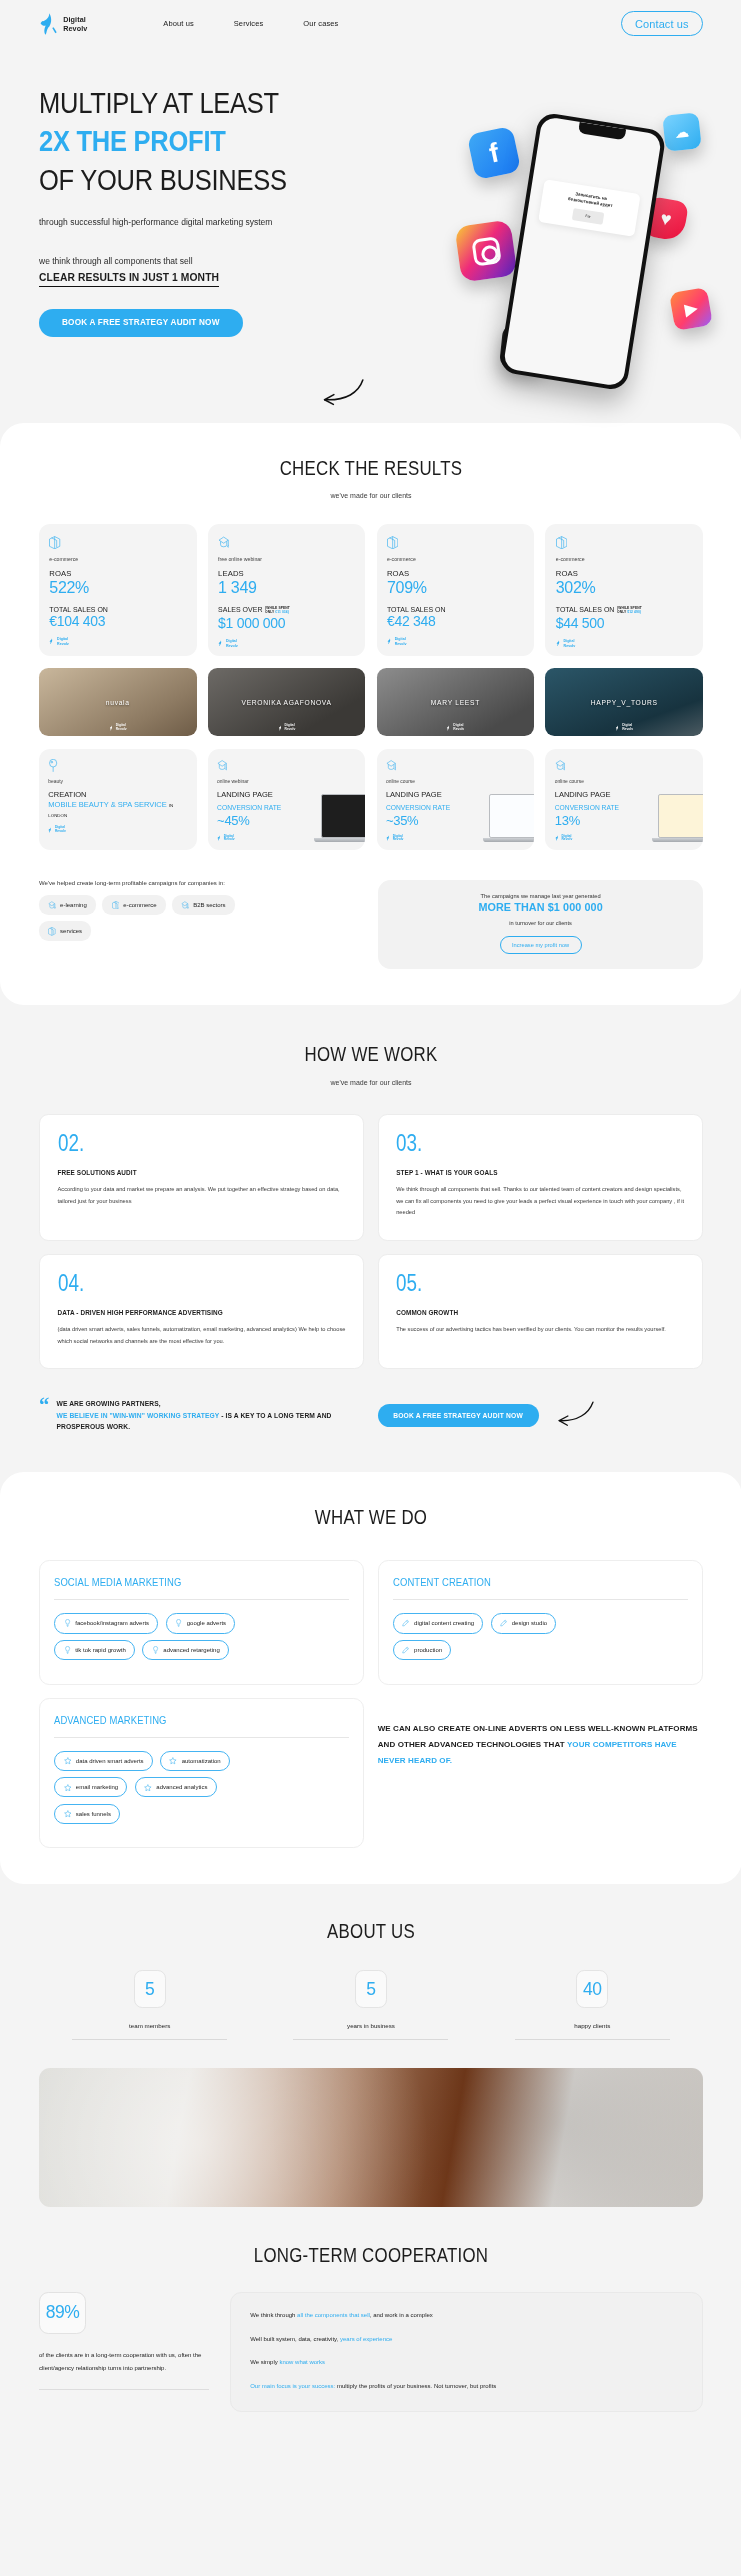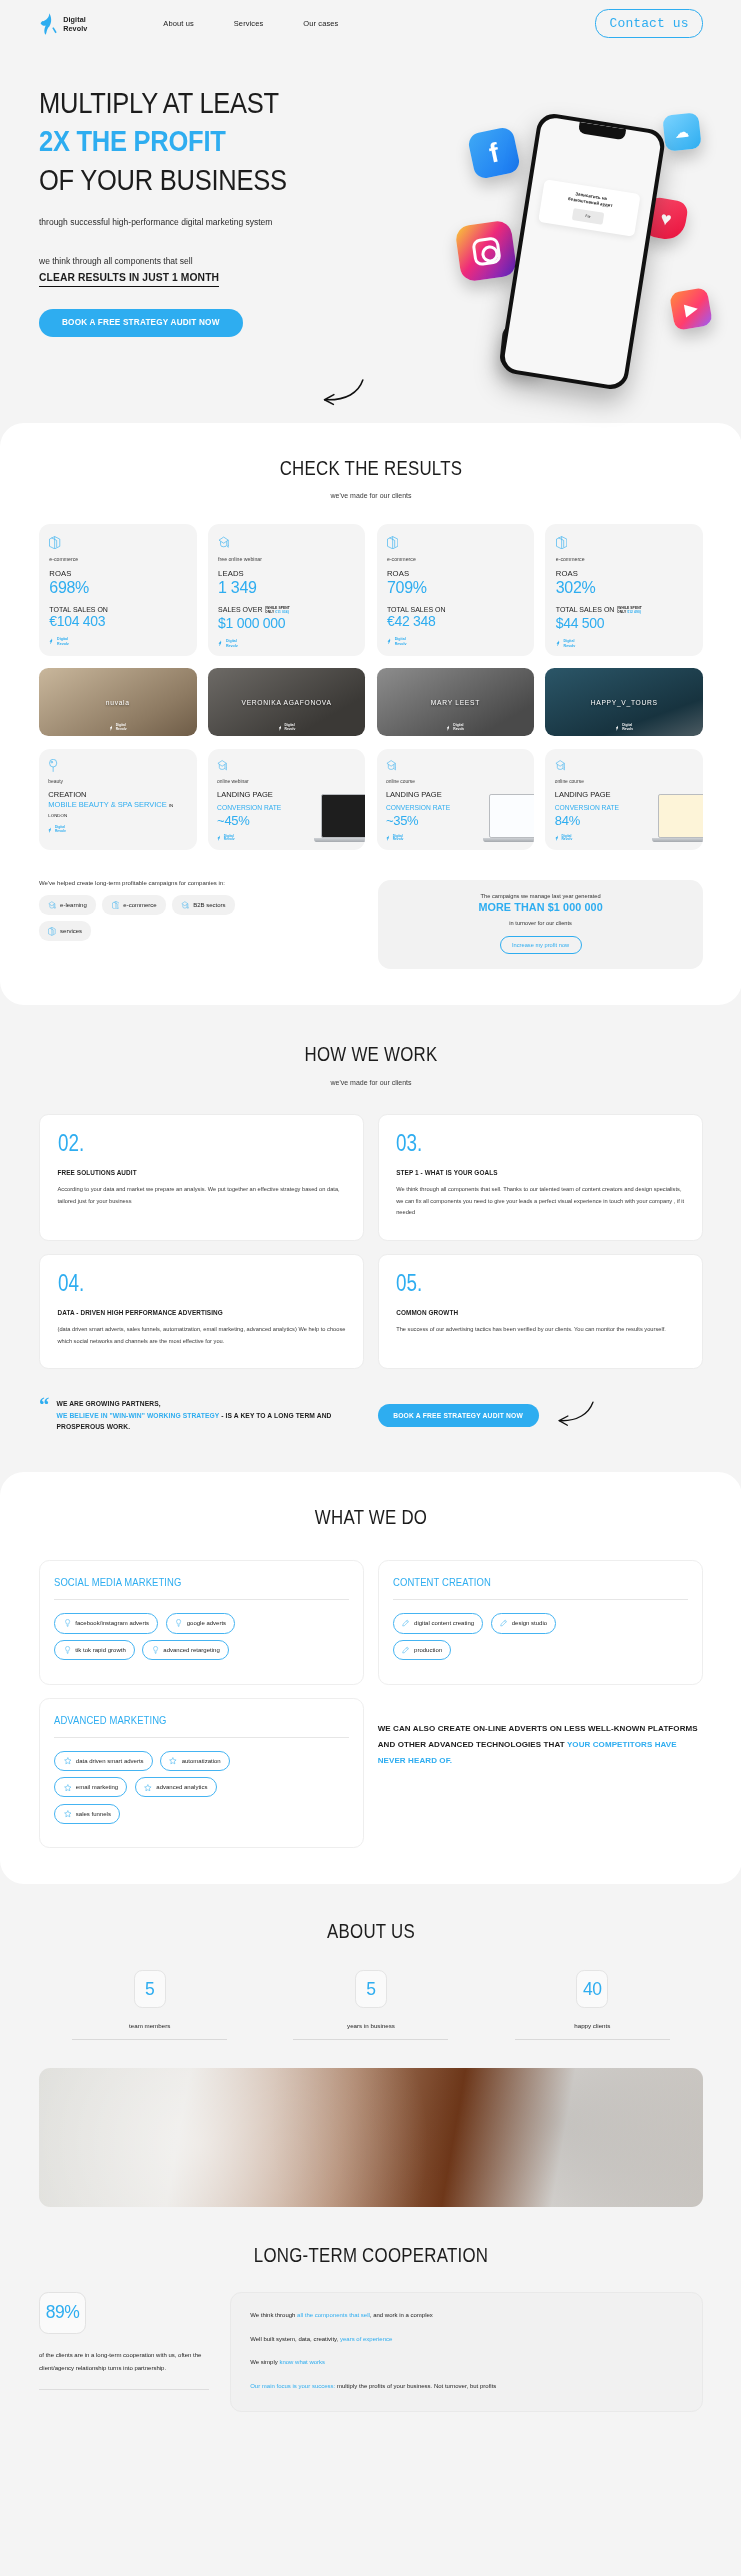--- a/index.html
+++ b/index.html
@@ -23,25 +23,24 @@
   .brand-mark svg { display: block; }
   .brand-text { font-size: 7.2px; font-weight: 700; line-height: 1.25; letter-spacing: 0.1px; }
   .nav { display: flex; gap: 40px; margin-left: 76px; }
   .nav a { font-size: 7.5px; color: #191919; text-decoration: none; letter-spacing: 0.1px; }
   .contact-btn {
     margin-left: auto;
     border: 0.7px solid #2eadf0;
     color: #2eadf0;
     border-radius: 13.4px;
     padding: 5.7px 13.4px;
-    font-size: 13px;
+    font-size: 11px;
     background: transparent;
     cursor: pointer;
     letter-spacing: 0.1px;
-    font-family: Liberation Mono, monospace;
   }
 
   
   .hero { position: relative; height: 376px; padding: 37px 8px 0 39px; }
   .hero h1 {
     font-size: 29px;
     font-weight: 400;
     line-height: 1.32;
     letter-spacing: -0.3px;
     transform: scaleX(.88);
@@ -399,21 +398,21 @@
       <div class="res-card">
         <div class="res-icon">
           <svg width="11.3" height="13.4" viewBox="0 0 22 26" fill="none" stroke="currentColor" stroke-width="1.2">
               <path d="M11 1 L21 6 V20 L11 25 L1 20 V6 Z"></path>
               <path d="M11 1 L11 25"></path>
               <path d="M5 3.5 L15 8.5 V22"></path>
             </svg>
         </div>
         <div class="res-cat">e-commerce</div>
         <div class="res-label">ROAS</div>
-        <div class="res-big">698%</div>
+        <div class="res-big">522%</div>
         <div class="res-label2">
           <span>TOTAL SALES ON</span>
         </div>
         <div class="res-big2">€104 403</div>
         <div class="res-brand">
           <svg width="5.2" height="6.7" viewBox="0 0 38 46">
               <path d="M20 2 C20 14, 9 16, 6 20 C3 24, 8 28, 13 26 C10 32, 9 40, 13 44 C15 40, 15 34, 18 30 C24 24, 26 12, 20 2 Z" fill="#2eadf0"></path>
             </svg>
           <span><span>Digital</span><br><span>Revolv</span></span>
         </div>
@@ -615,21 +614,21 @@
           <svg width="10.3" height="13.4" viewBox="0 0 22 26" fill="none" stroke="#2eadf0" stroke-width="1.2">
               <path d="M11 2 L20 8 L11 14 L2 8 Z"></path>
               <path d="M5 10.5 V17 a6 4 0 0 0 12 0 V10.5"></path>
               <path d="M20 8 V18"></path>
               <circle cx="20" cy="20" r="1.6"></circle>
             </svg>
         </span>
         <div class="lp-cat">online course</div>
         <div class="lp-title">LANDING PAGE</div>
         <div class="lp-rate">CONVERSION RATE</div>
-        <div class="lp-pct">84%</div>
+        <div class="lp-pct">13%</div>
         <div class="laptop">
             <div class="scr scr-c"></div>
             <div class="base"></div>
           </div>
         <div class="lp-brand">
           <svg width="4.6" height="6.2" viewBox="0 0 38 46">
               <path d="M20 2 C20 14, 9 16, 6 20 C3 24, 8 28, 13 26 C10 32, 9 40, 13 44 C15 40, 15 34, 18 30 C24 24, 26 12, 20 2 Z" fill="#2eadf0"></path>
             </svg>
           <span><span>Digital</span><br><span>Revolv</span></span>
         </div>

